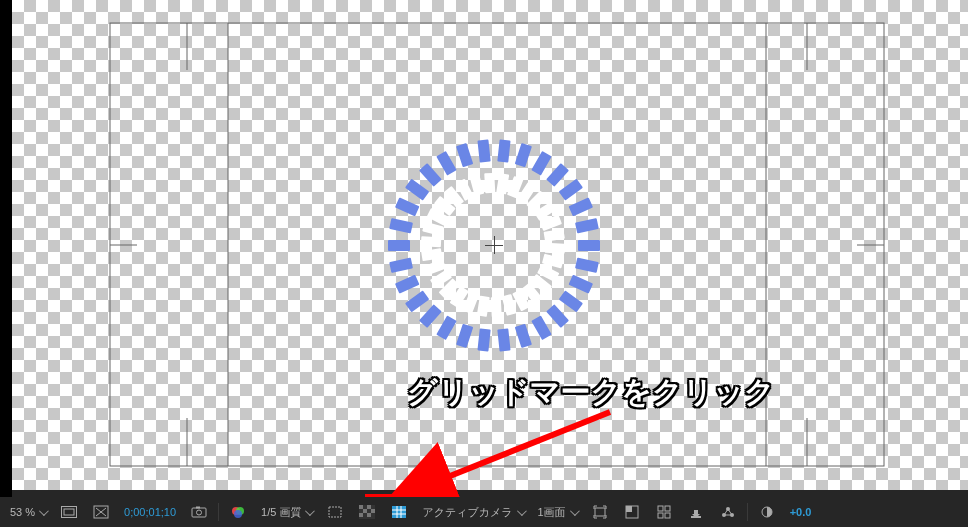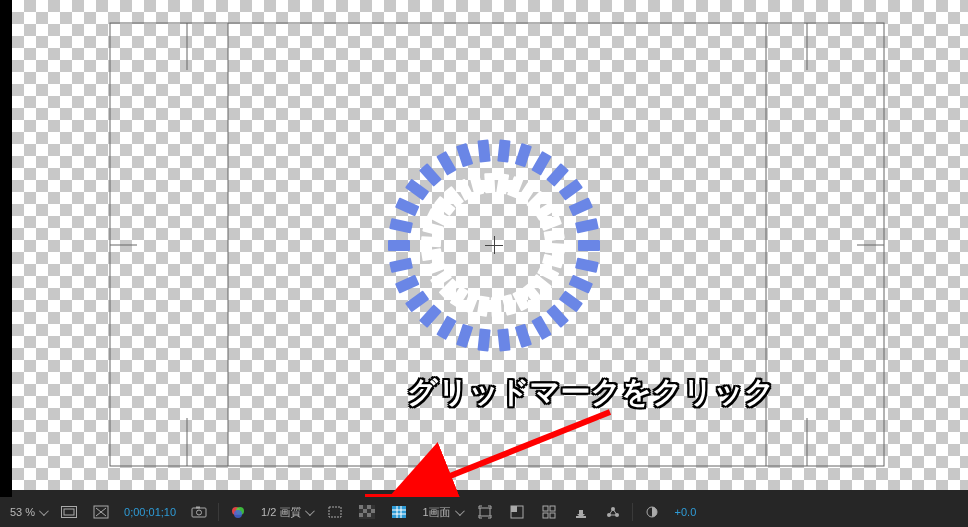--- a/index.html
+++ b/index.html
@@ -142,21 +142,21 @@
     justify-content: center;
     width: 18px;
     height: 18px;
   }
   .icon svg { display: block; }
   .sep {
     width: 1px;
     height: 18px;
     background: #3a3a3a;
   }
-  .exposure { color: #2e9bd6; }
+  .exposure { color: #2e9bd6; font-weight: bold; }
 </style>
 </head>
 <body>
 
 <div class="viewer">
   <div class="canvas-area">
 
     <svg class="safe-lines" width="964" height="490" style="position:absolute;left:0;top:0;pointer-events:none">
 
       <rect x="98" y="23" width="774" height="443" fill="none" stroke="#666"></rect>
@@ -292,21 +292,21 @@
 
   <div class="bb-item bb-click icon">
     <svg width="14" height="14" viewBox="0 0 14 14">
         <circle cx="5" cy="6" r="4" fill="#d44"></circle>
         <circle cx="9" cy="6" r="4" fill="#4d4" fill-opacity="0.8"></circle>
         <circle cx="7" cy="9" r="4" fill="#46d" fill-opacity="0.8"></circle>
       </svg>
   </div>
 
   <div class="bb-item bb-click">
-    <span>1/2 画質</span>
+    <span>1/5 画質</span>
     <span class="chev"></span>
   </div>
 
   <div class="bb-item bb-click icon">
     <svg width="14" height="12" viewBox="0 0 14 12">
         <rect x="1" y="1" width="12" height="10" fill="none" stroke="#aaa" stroke-dasharray="2 1"></rect>
       </svg>
   </div>
 
   <div class="bb-item bb-click icon" style="background:transparent">
@@ -324,20 +324,24 @@
   <div class="bb-item bb-click icon" style="position:relative;z-index:5">
     <svg width="16" height="14" viewBox="0 0 16 14">
         <rect x="1" y="1" width="14" height="12" fill="#2e9bd6"></rect>
         <line x1="1" y1="5" x2="15" y2="5" stroke="#fff"></line>
         <line x1="1" y1="9" x2="15" y2="9" stroke="#fff"></line>
         <line x1="6" y1="1" x2="6" y2="13" stroke="#fff"></line>
         <line x1="10" y1="1" x2="10" y2="13" stroke="#fff"></line>
       </svg>
   </div>
 
+  <div class="bb-item bb-click">
+    <span>アクティブカメラ</span>
+    <span class="chev"></span>
+  </div>
 
   <div class="bb-item bb-click">
     <span>1画面</span>
     <span class="chev"></span>
   </div>
 
   <div class="bb-item bb-click icon">
     <svg width="14" height="14" viewBox="0 0 14 14">
         <rect x="2" y="3" width="10" height="8" fill="none" stroke="#aaa"></rect>
         <path d="M1 1 L4 1 M1 1 L1 4 M13 1 L10 1 M13 1 L13 4 M1 13 L4 13 M1 13 L1 10 M13 13 L10 13 M13 13 L13 10" stroke="#aaa"></path>

